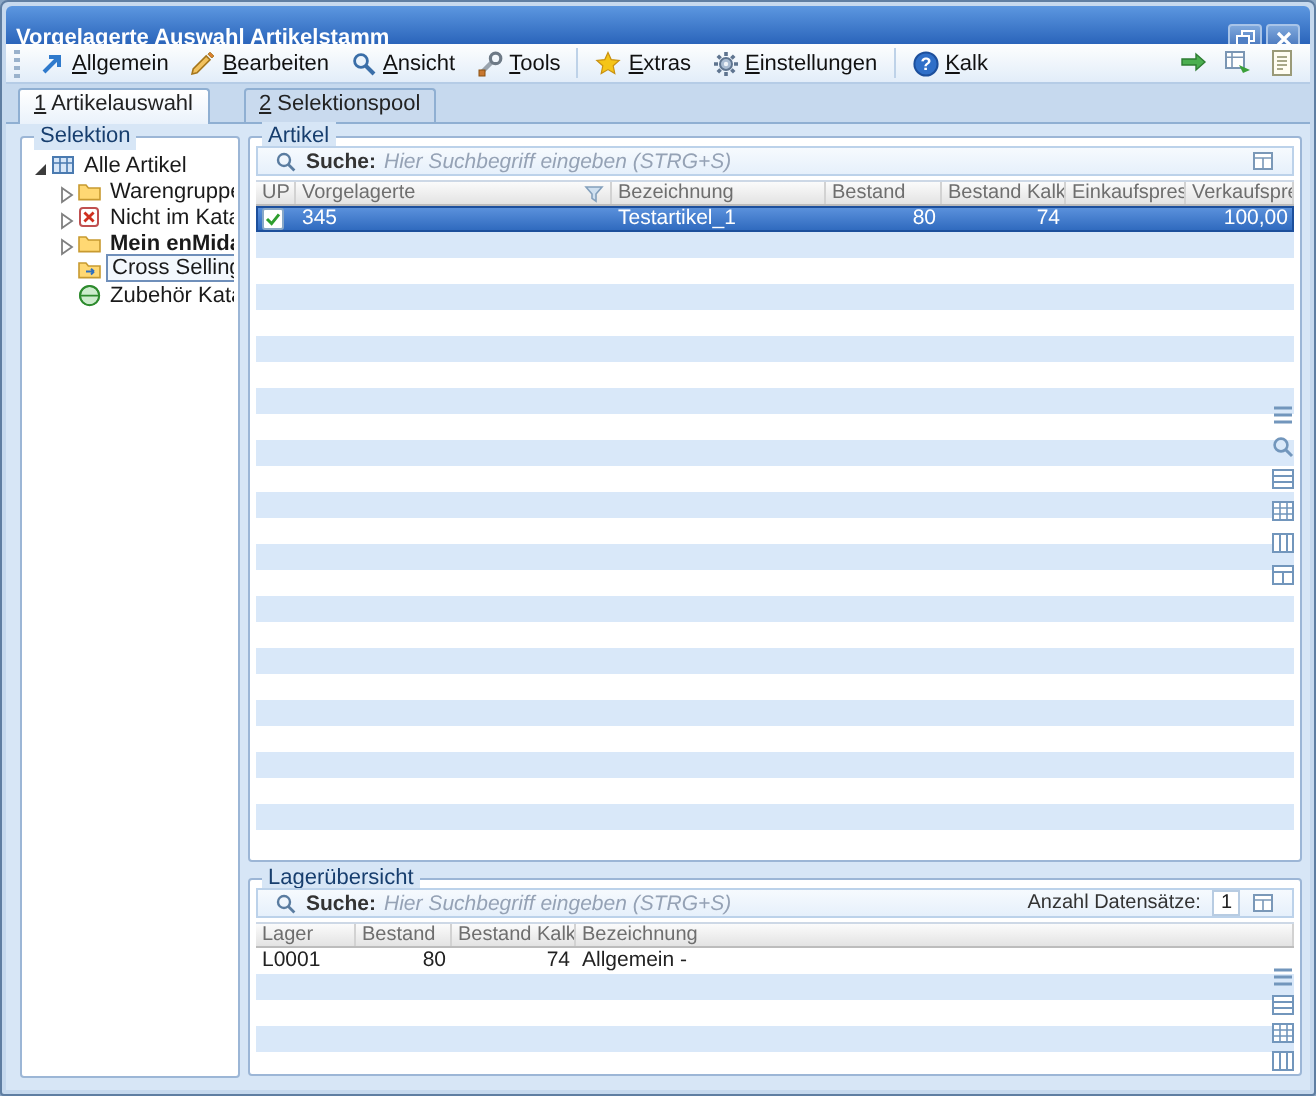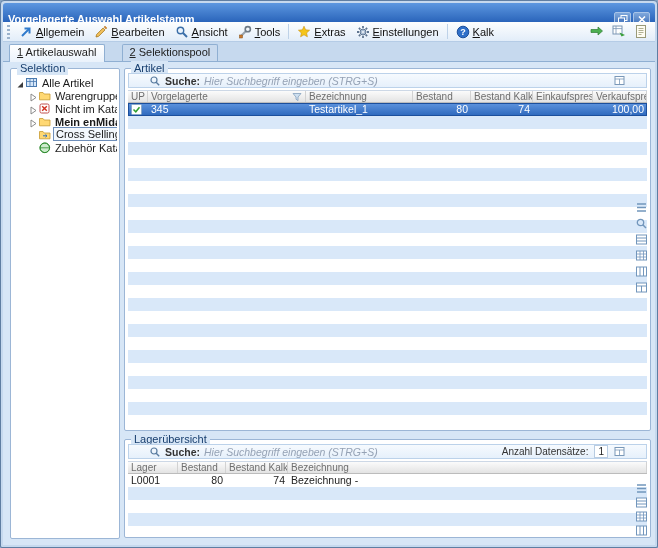--- a/index.html
+++ b/index.html
@@ -57,21 +57,21 @@
   .tree { position:absolute; left:2px; right:2px; top:7px; bottom:2px; font-size:11px; overflow:hidden; }
   .tree-item { height:13px; display:flex; align-items:flex-end; white-space:nowrap; cursor:default; }
   .exp { width:11px; flex:none; display:inline-flex; justify-content:center; }
   .ticon { width:14px; flex:none; display:inline-flex; }
   .tlabel { padding:0 2px; color:#1a1a1a; }
   .tlabel.selected { border:1px solid #6f8fba; background:#f3f8fd; }
 
   
   .search-row { position:absolute; left:3px; right:3px; top:4px; height:15px;
     background:linear-gradient(#f6fafe,#e6f0fb); border:1px solid #bcd2ea;
-    display:flex; align-items:center; gap:4px; padding:0 20px; font-size:10.5px; }
+    display:flex; align-items:center; gap:4px; padding:0 8px; font-size:10.5px; }
   .search-label { font-weight:bold; color:#333; }
   .search-ph { font-style:italic; color:#95a2b5; white-space:nowrap; overflow:hidden; }
   .sp { flex:1; }
   .count-label { font-size:10px; color:#333; white-space:nowrap; }
   .count-value { font-size:10px; color:#222; background:#fff; border:1px solid #b8cce2; padding:0 3px; margin:0 2px; }
   .icn { display:inline-flex; align-items:center; }
   .icn svg { display:block; }
 
   
   .table-head { position:absolute; left:3px; right:3px; top:21px; height:13px; display:flex;
@@ -469,21 +469,21 @@
           </div>
           <div class="th" style="flex: 1 1 auto;">
             <span class="th-label">Bezeichnung</span>
           </div>
         </div>
       <div class="table-body" id="lager-body">
           <div class="tr data even">
             <div class="td" style="flex: 0 0 50px;">L0001</div>
             <div class="td right" style="flex: 0 0 48px;">80</div>
             <div class="td right" style="flex: 0 0 62px;">74</div>
-            <div class="td" style="flex: 1 1 auto;">Bezeichnung -</div>
+            <div class="td" style="flex: 1 1 auto;">Allgemein -</div>
           </div>
           <div class="tr odd"></div>
           <div class="tr even"></div>
           <div class="tr odd"></div>
           <div class="tr even"></div>
         </div>
       <div class="side-icons" id="lager-side">
           <span class="side-icon">
             <svg width="13" height="13">
               <path d="M2 3 H11 M2 6.5 H11 M2 10 H11" stroke="#7296bc" stroke-width="1.4"></path>

